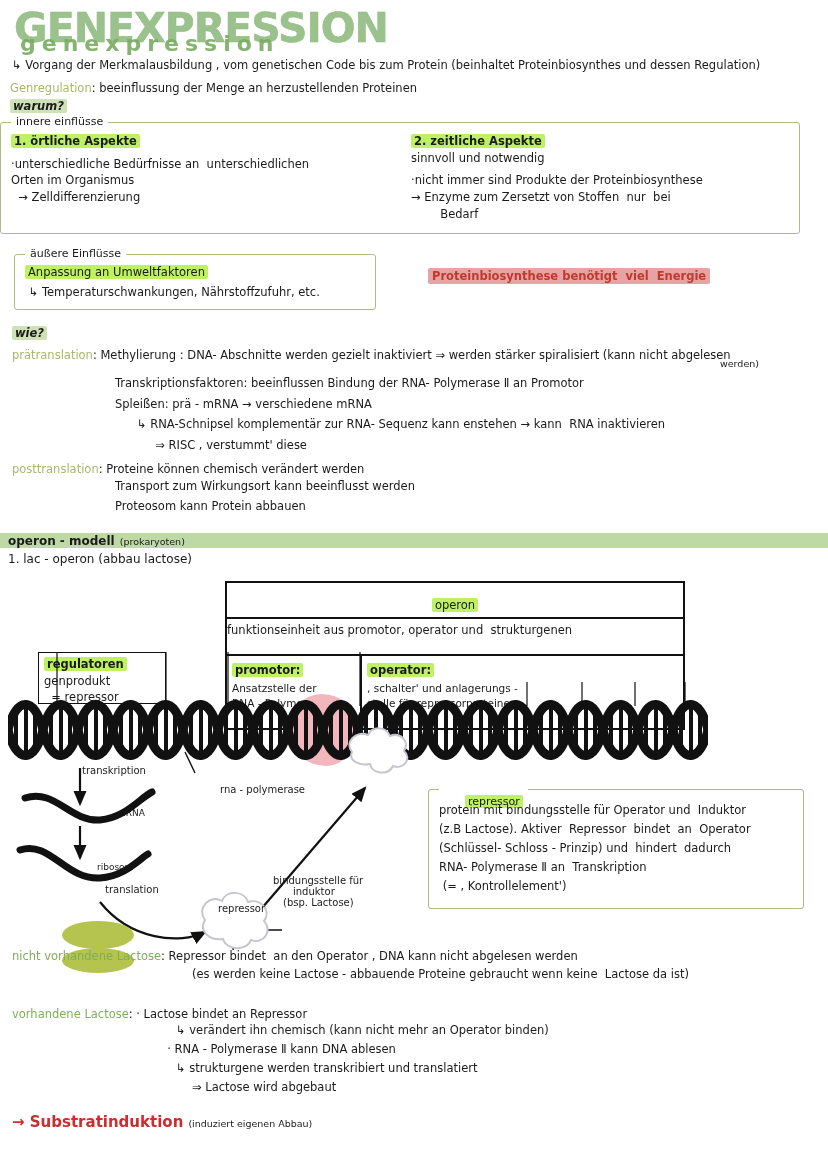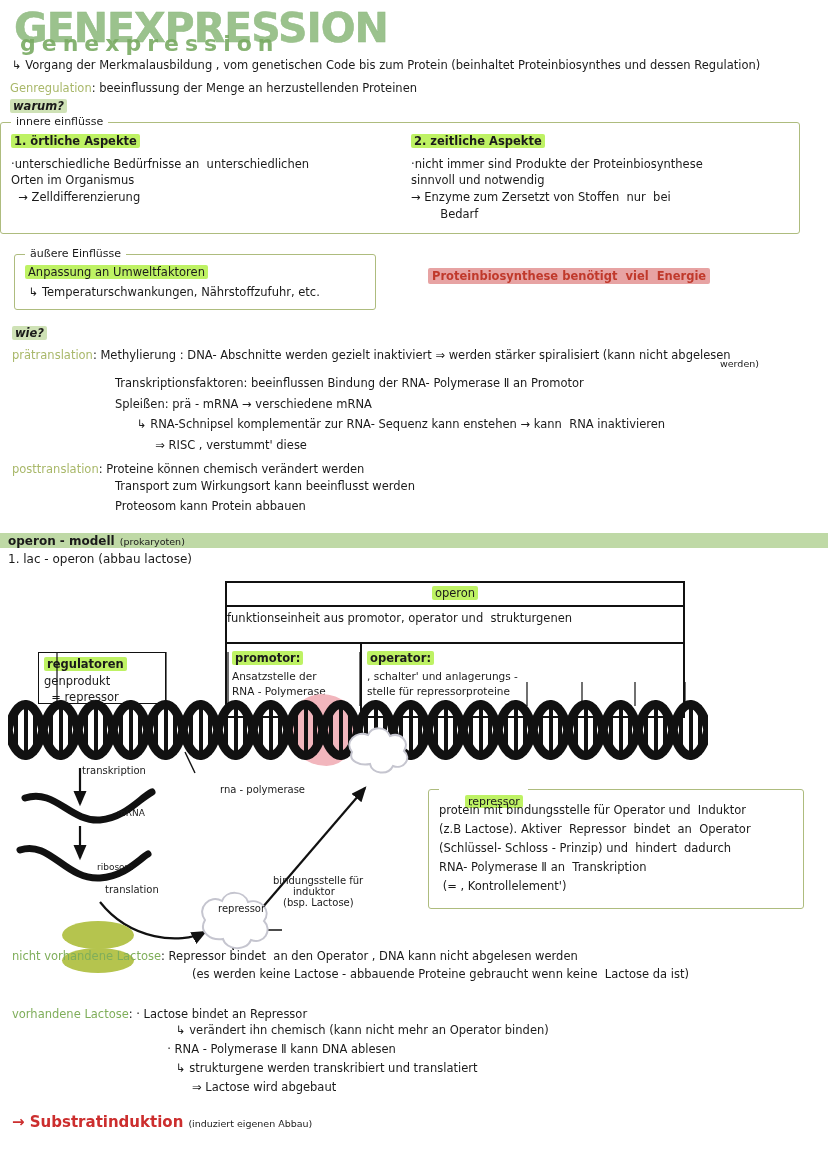--- a/index.html
+++ b/index.html
@@ -47,21 +47,21 @@
 
   
   .greenbar{position:absolute;left:0;height:15px;background:#bfd9a6;}
 
   
   #operon-table{position:absolute;left:225px;top:581px;width:460px;border:2px solid #111;box-sizing:border-box;}
   .otr{display:flex;border-bottom:2px solid #111;}
   .otr:last-child{border-bottom:none;}
   .otd{box-sizing:border-box;border-right:2px solid #111;padding:3px 5px;}
   .otd:last-child{border-right:none;}
-  .ot-title{text-align:center;padding:2px 0 3px;font-size:11px;}
+  .ot-title{text-align:center;padding:14px 0 3px;font-size:11px;}
   .ot-sub{text-align:left;padding:3px 0 16px;font-size:12px;}
   .cellhead{display:inline-block;margin-bottom:2px;}
 
   
   #dna-helix{position:absolute;left:8px;top:694px;width:700px;height:72px;}
 
   
   .ribosome{position:absolute;background:#b5c44e;border-radius:50%;}
   .pinkblob{position:absolute;background:#f2b6bd;border-radius:48% 52% 45% 55%/50% 46% 54% 50%;}
 
@@ -96,22 +96,22 @@
 
     <div class="abs" style="left:10px;top:10px;">
       <div class="hw hw-b"><span class="hl-khaki">1. örtliche Aspekte</span></div>
       <div class="hw" style="margin-top:6px;">·unterschiedliche Bedürfnisse an  unterschiedlichen</div>
       <div class="hw">Orten im Organismus</div>
       <div class="hw">  → Zelldifferenzierung</div>
     </div>
 
     <div class="abs" style="left:410px;top:10px;">
       <div class="hw hw-b"><span class="hl-khaki">2. zeitliche Aspekte</span></div>
+      <div class="hw">sinnvoll und notwendig</div>
       <div class="hw" style="margin-top:6px;">·nicht immer sind Produkte der Proteinbiosynthese</div>
-      <div class="hw">sinnvoll und notwendig</div>
       <div class="hw">→ Enzyme zum Zersetzt von Stoffen  nur  bei</div>
       <div class="hw">        Bedarf</div>
     </div>
   </div>
 
   <div class="fbox" id="outer-box" style="left:14px;top:254px;width:360px;height:54px;">
     <div class="flegend">äußere Einflüsse</div>
     <div class="abs" style="left:10px;top:9px;">
       <div class="hw"><span class="hl-khaki">Anpassung an Umweltfaktoren</span></div>
       <div class="hw" style="margin-top:3px;"> ↳ Temperaturschwankungen, Nährstoffzufuhr, etc.</div>

